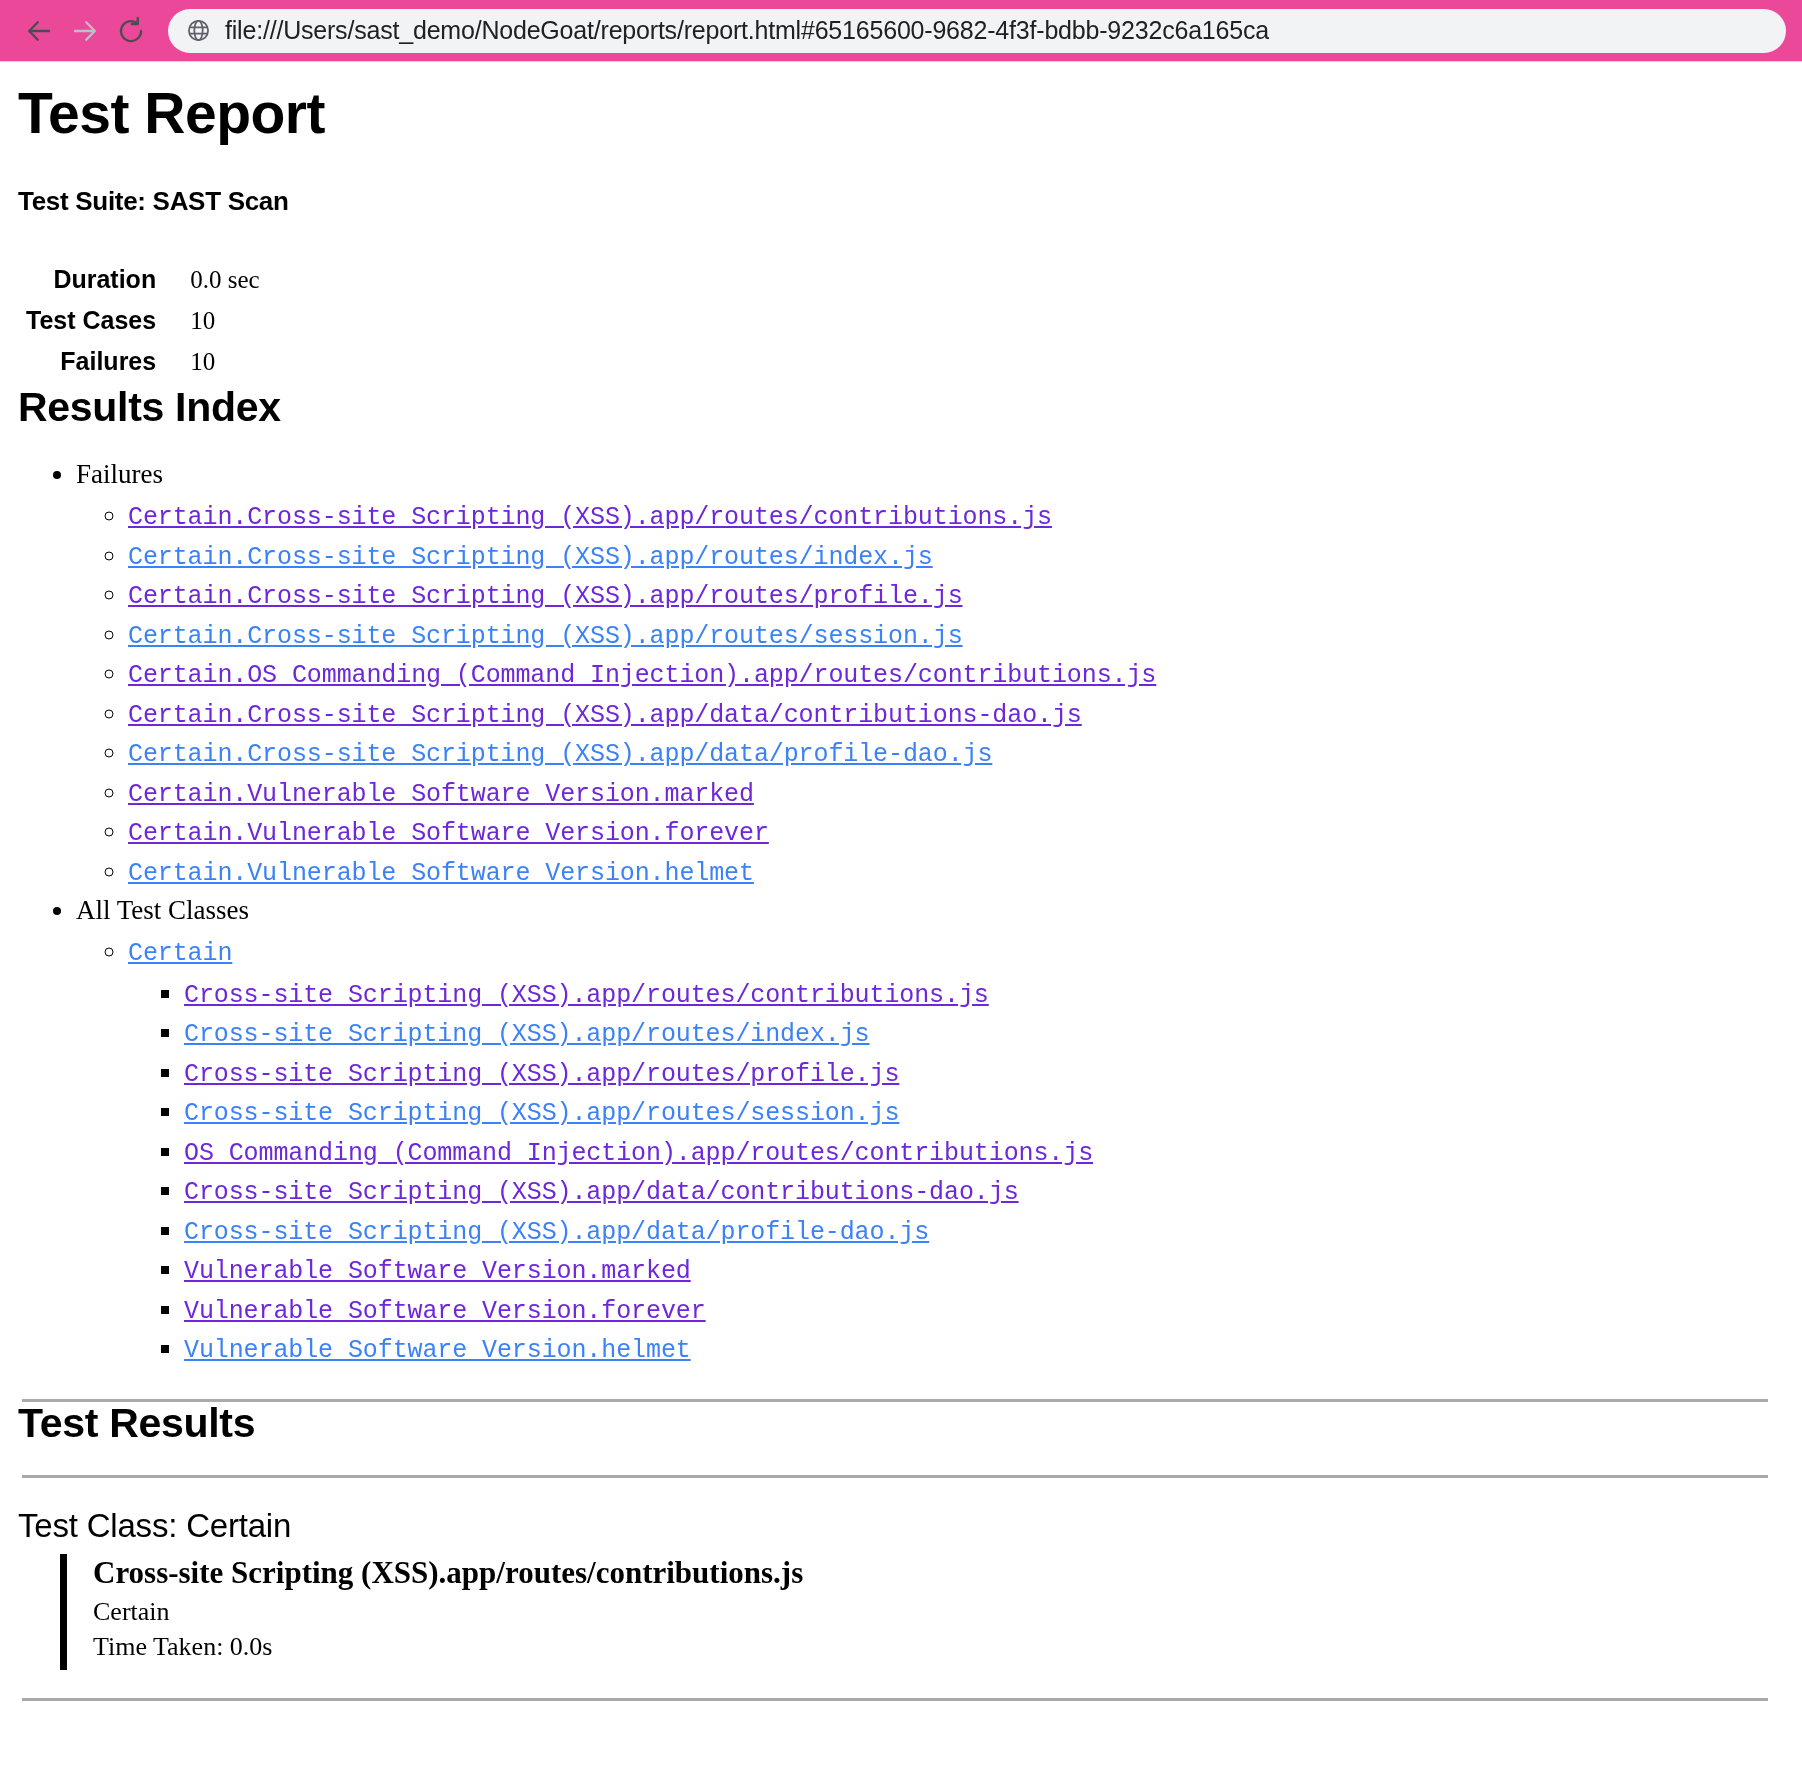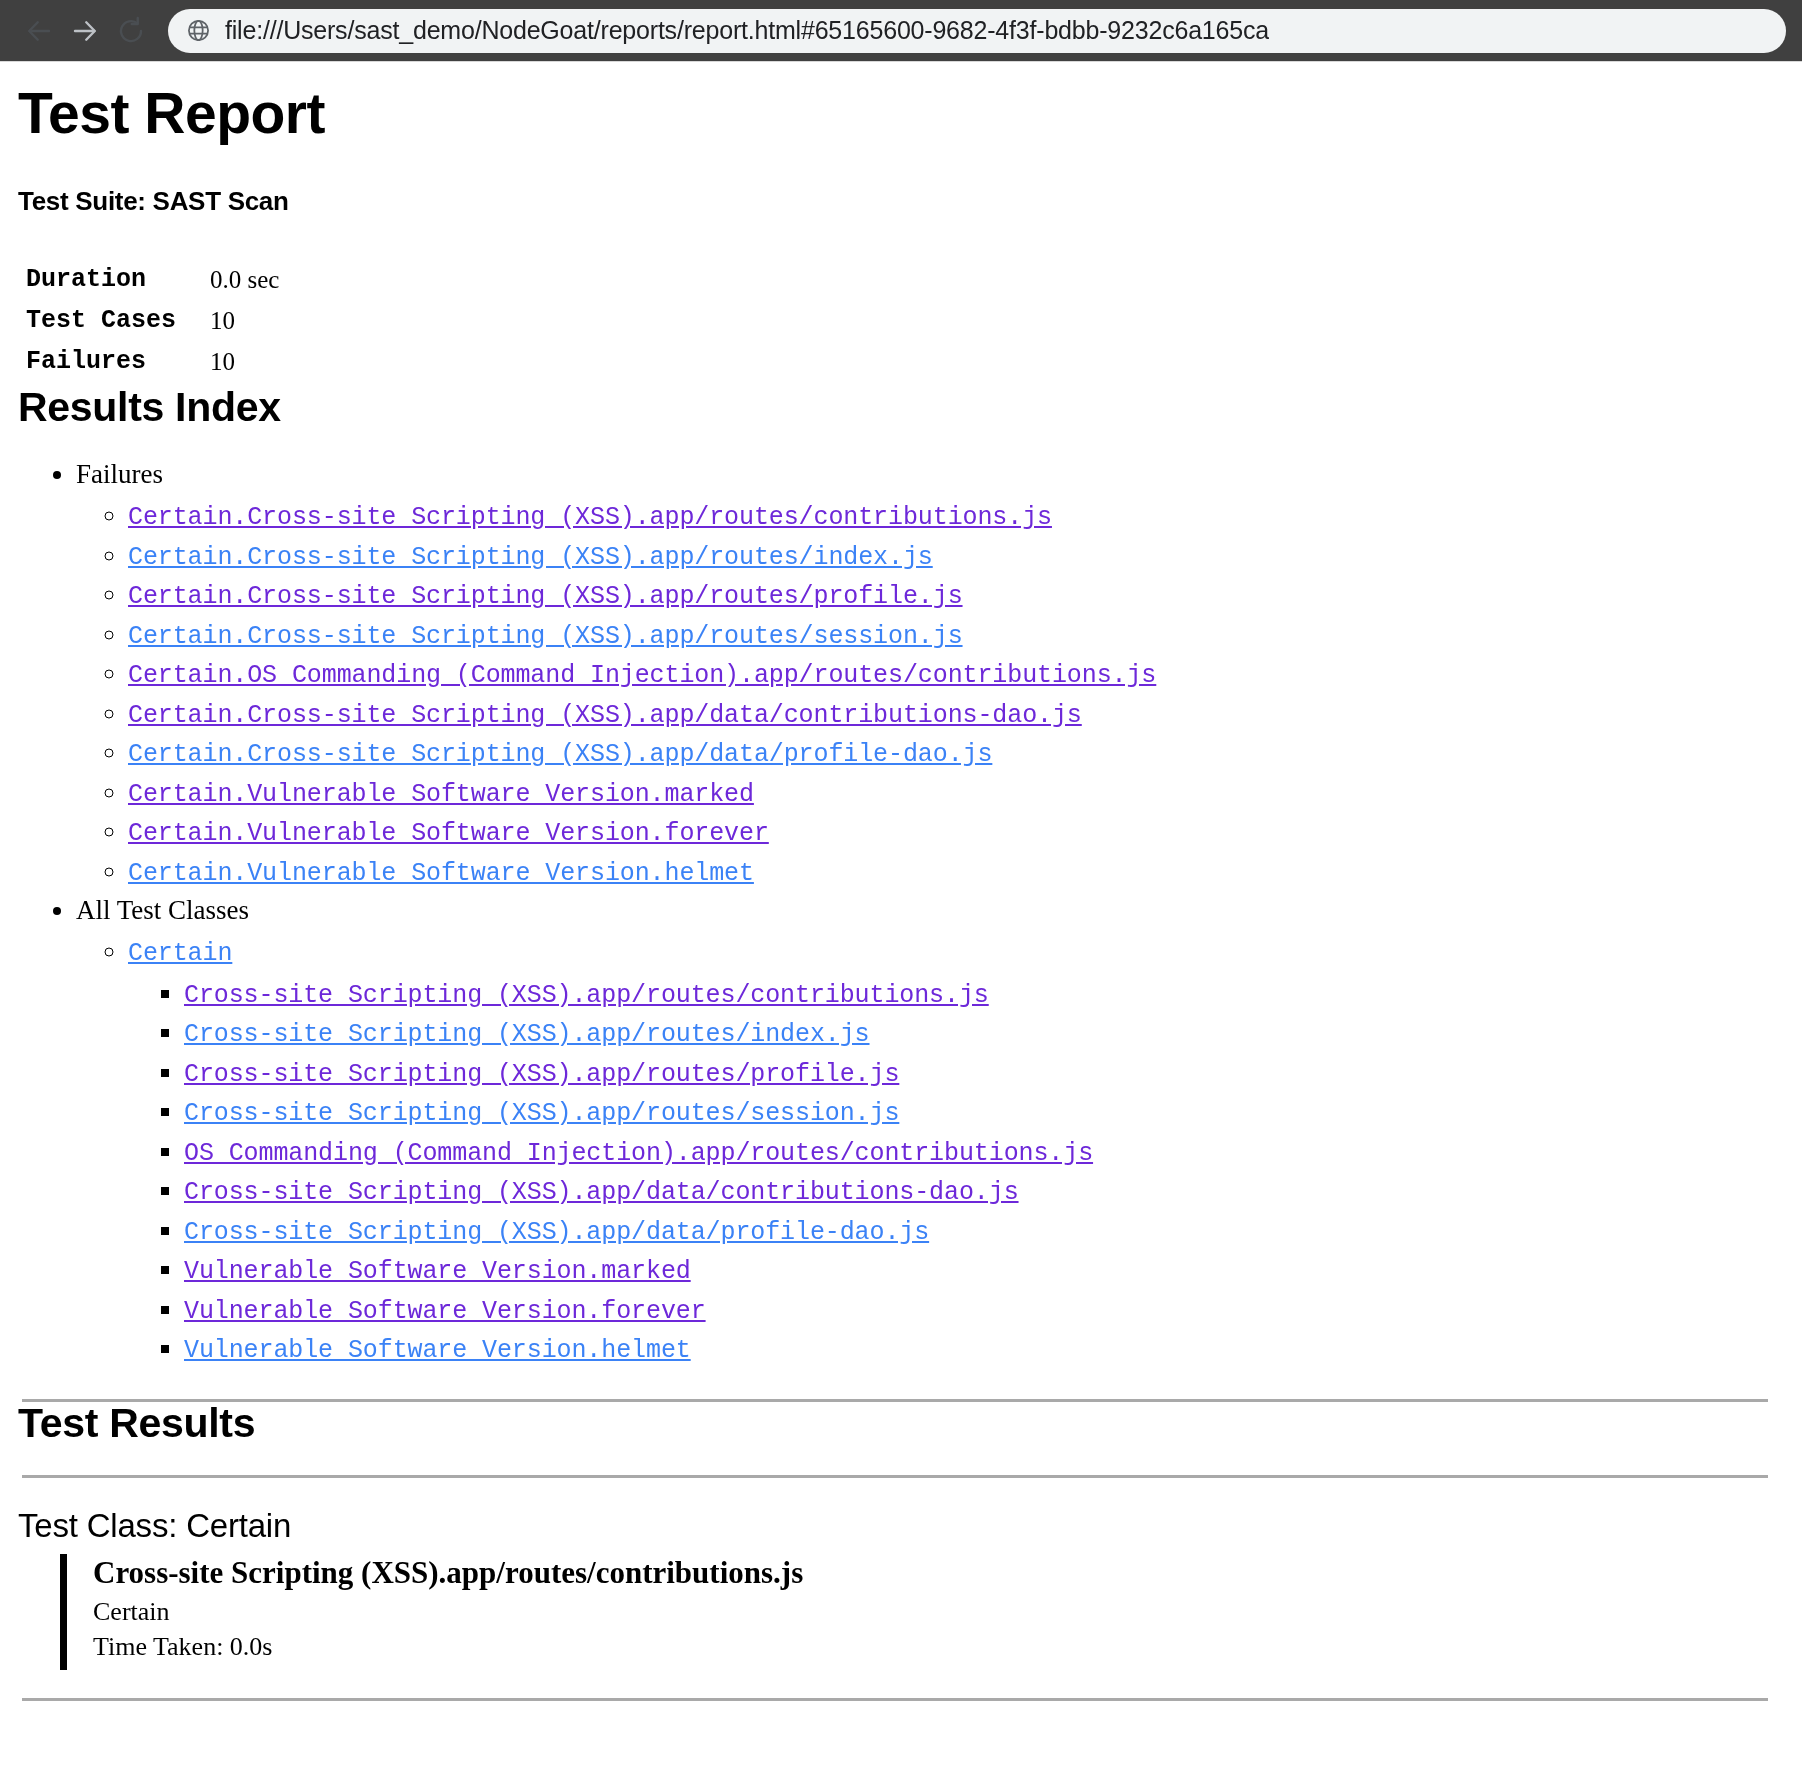--- a/index.html
+++ b/index.html
@@ -10,21 +10,21 @@
   body {
     width: 1802px;
     font-family: "Liberation Serif", "DejaVu Serif", serif;
     color: #000000;
     -webkit-font-smoothing: antialiased;
   }
 
   
   .browser-bar {
     height: 62px;
-    background: #404040;
+    background: #ec4899;
     border-bottom: 1px solid #d8d8d8;
     display: flex;
     align-items: center;
     padding: 0 16px;
     box-sizing: border-box;
     font-family: "Liberation Sans", "DejaVu Sans", sans-serif;
   }
   .nav-btn {
     width: 46px;
     height: 46px;
@@ -96,24 +96,24 @@
     letter-spacing: -0.3px;
   }
 
   
   table.stats {
     border-collapse: collapse;
     margin: 48px 0 0 8px;
     font-size: 25px;
   }
   table.stats th {
-    text-align: left;
+    text-align: right;
     font-weight: bold;
     padding: 0 34px 8px 0;
-    font-family: Liberation Mono, monospace;
+    font-family: Liberation Sans, sans-serif;
     white-space: nowrap;
     line-height: 1.32;
   }
   table.stats td {
     text-align: left;
     font-weight: normal;
     padding: 0 0 8px 0;
     font-family: "Liberation Serif", "DejaVu Serif", serif;
     white-space: nowrap;
     line-height: 1.32;

